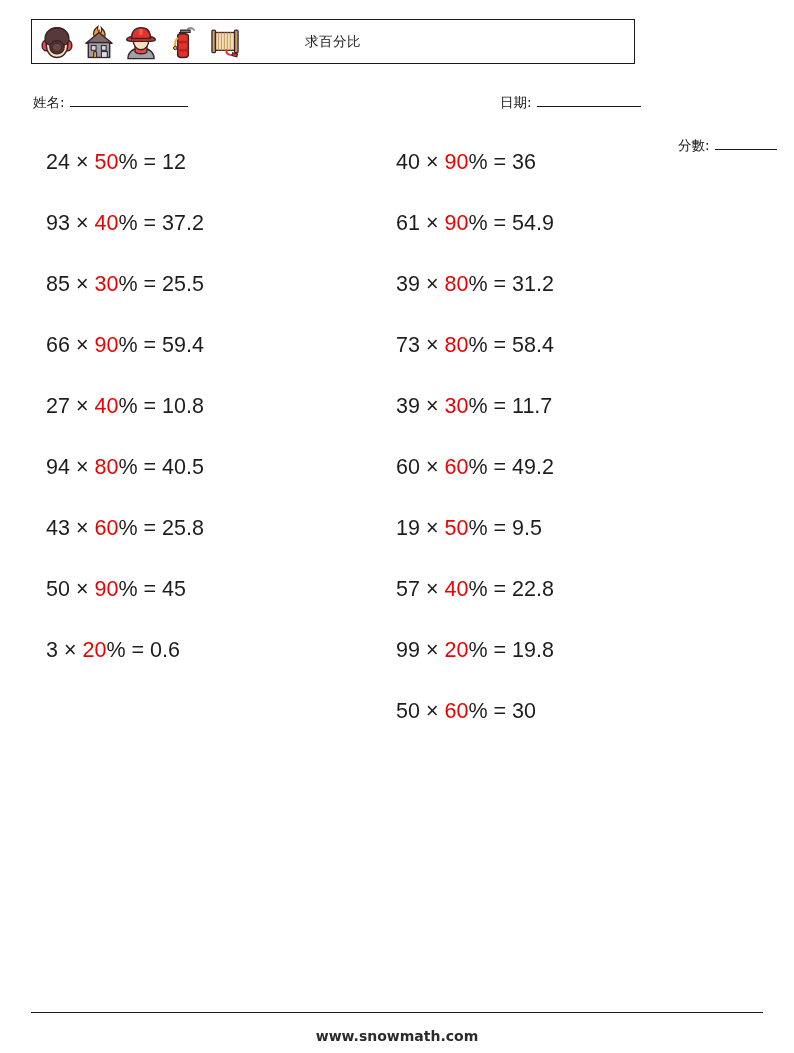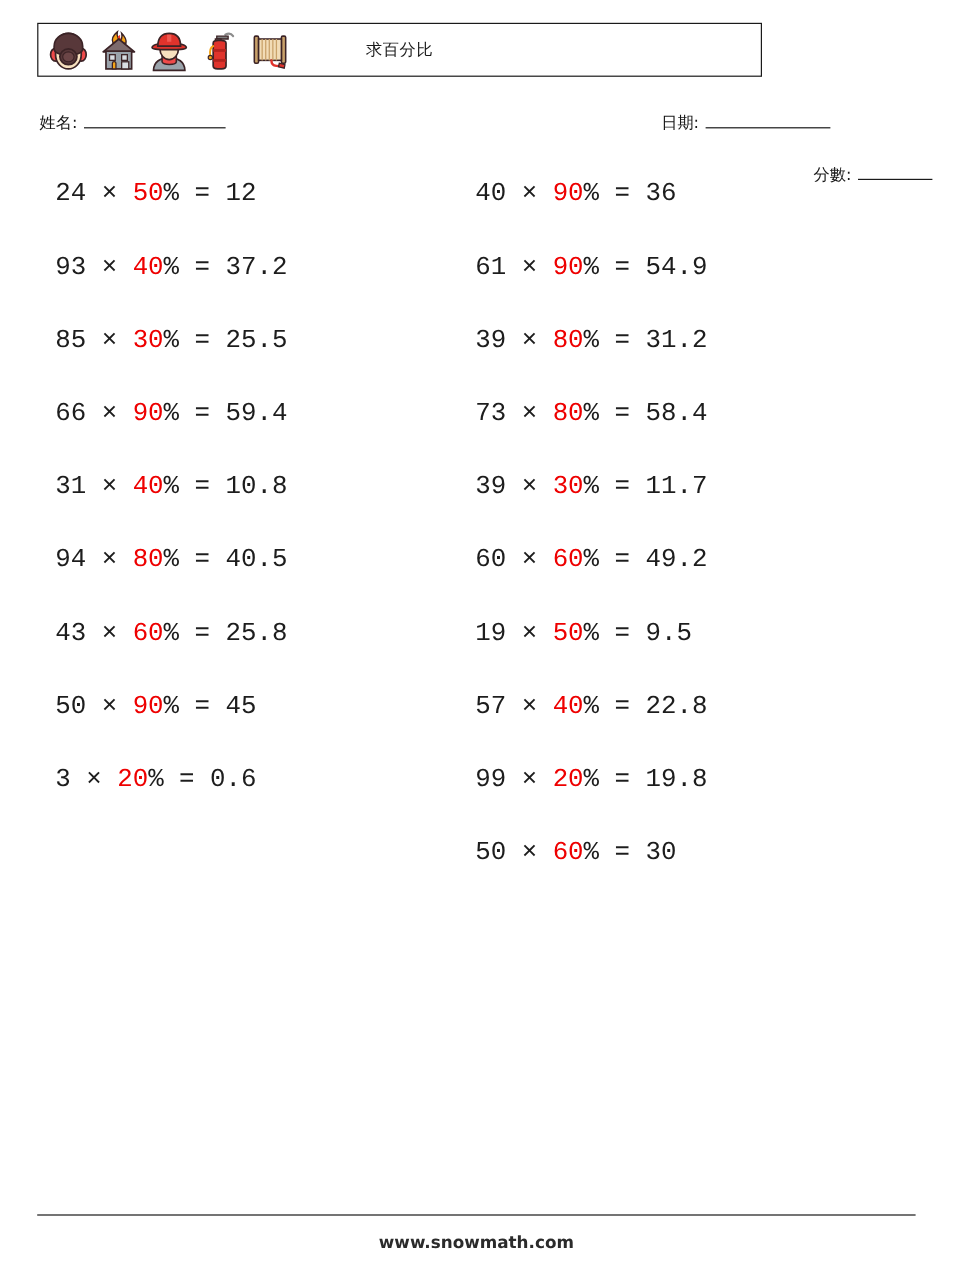--- a/index.html
+++ b/index.html
@@ -69,21 +69,21 @@
     display: flex;
     align-items: baseline;
   }
   .meta-label { margin-right: 5px; }
   .meta-line {
     display: inline-block;
     border-bottom: 1.4px solid #1a1a1a;
     height: 14px;
   }
   .field-name  { left: 0px; }
-  .field-date  { left: 518px; }
+  .field-date  { left: 467px; }
   .field-score { left: 645px; margin-top: 43px; }
   .line-name  { width: 118px; }
   .line-date  { width: 104px; }
   .line-score { width: 62px; }
 
   
   .problems {
     position: absolute;
     left: 0;
     top: 146px;
@@ -92,21 +92,21 @@
   .col {
     position: absolute;
     top: 0;
   }
   .col-left  { left: 46px; }
   .col-right { left: 396px; }
 
   .problem {
     height: 61px;
     line-height: 33px;
-    font-family: Liberation Mono, monospace;
+    font-family: Liberation Sans, sans-serif;
     font-size: 21.5px;
     color: #1d1d1d;
     white-space: nowrap;
   }
   .pct-value {
     color: #ee0000;
   }
   .op, .eq {
     color: #1d1d1d;
   }
@@ -205,21 +205,21 @@
     <span class="meta-line line-score"></span>
   </div>
 </div>
 
 <div class="problems">
   <div class="col col-left" id="col-left">
       <div class="problem"><span>24</span> <span class="op">×</span> <span class="pct-value">50</span><span>%</span> <span class="eq">=</span> <span>12</span></div>
       <div class="problem"><span>93</span> <span class="op">×</span> <span class="pct-value">40</span><span>%</span> <span class="eq">=</span> <span>37.2</span></div>
       <div class="problem"><span>85</span> <span class="op">×</span> <span class="pct-value">30</span><span>%</span> <span class="eq">=</span> <span>25.5</span></div>
       <div class="problem"><span>66</span> <span class="op">×</span> <span class="pct-value">90</span><span>%</span> <span class="eq">=</span> <span>59.4</span></div>
-      <div class="problem"><span>31</span> <span class="op">×</span> <span class="pct-value">40</span><span>%</span> <span class="eq">=</span> <span>10.8</span></div>
+      <div class="problem"><span>27</span> <span class="op">×</span> <span class="pct-value">40</span><span>%</span> <span class="eq">=</span> <span>10.8</span></div>
       <div class="problem"><span>94</span> <span class="op">×</span> <span class="pct-value">80</span><span>%</span> <span class="eq">=</span> <span>40.5</span></div>
       <div class="problem"><span>43</span> <span class="op">×</span> <span class="pct-value">60</span><span>%</span> <span class="eq">=</span> <span>25.8</span></div>
       <div class="problem"><span>50</span> <span class="op">×</span> <span class="pct-value">90</span><span>%</span> <span class="eq">=</span> <span>45</span></div>
       <div class="problem"><span>3</span> <span class="op">×</span> <span class="pct-value">20</span><span>%</span> <span class="eq">=</span> <span>0.6</span></div>
     </div>
   <div class="col col-right" id="col-right">
       <div class="problem"><span>40</span> <span class="op">×</span> <span class="pct-value">90</span><span>%</span> <span class="eq">=</span> <span>36</span></div>
       <div class="problem"><span>61</span> <span class="op">×</span> <span class="pct-value">90</span><span>%</span> <span class="eq">=</span> <span>54.9</span></div>
       <div class="problem"><span>39</span> <span class="op">×</span> <span class="pct-value">80</span><span>%</span> <span class="eq">=</span> <span>31.2</span></div>
       <div class="problem"><span>73</span> <span class="op">×</span> <span class="pct-value">80</span><span>%</span> <span class="eq">=</span> <span>58.4</span></div>

